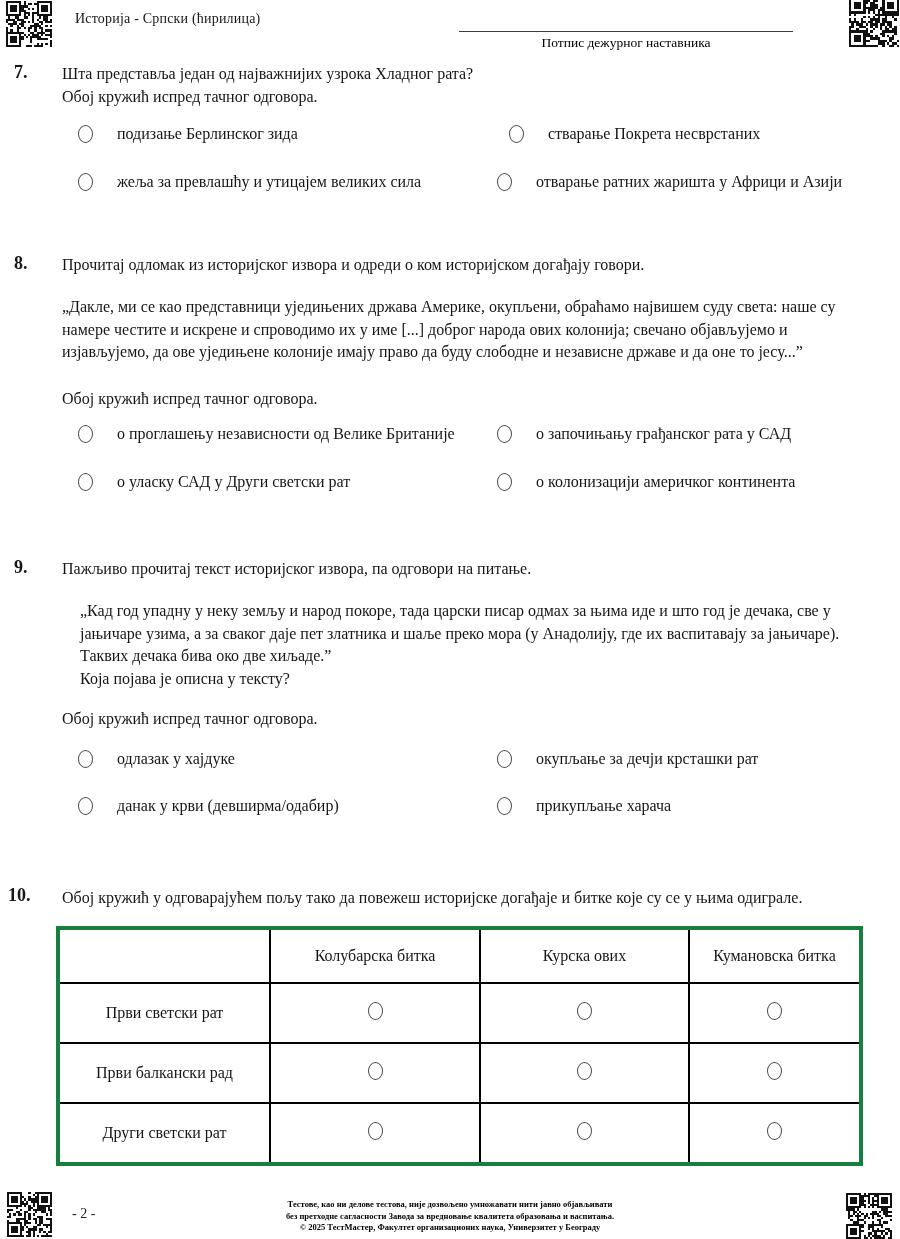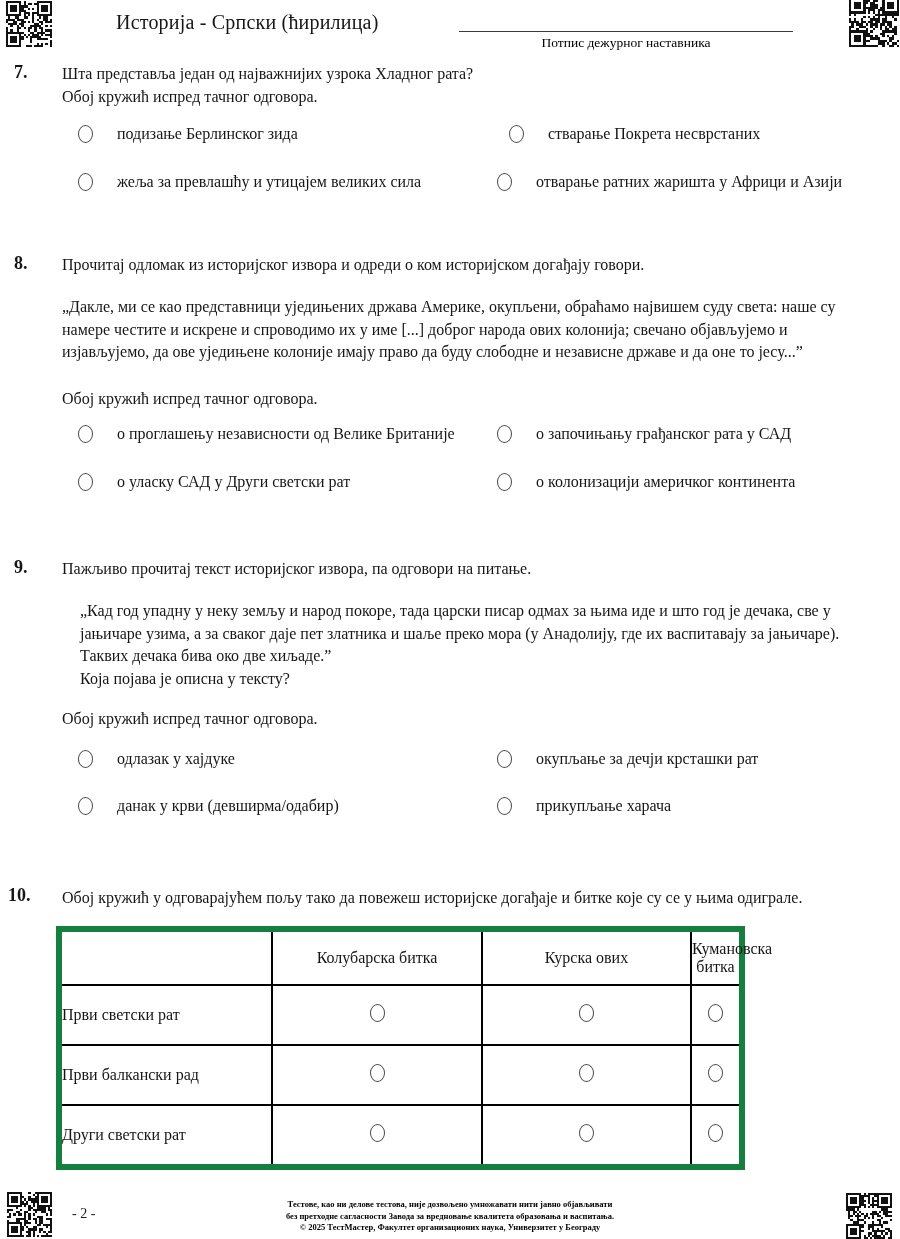--- a/index.html
+++ b/index.html
@@ -3,39 +3,39 @@
 <meta charset="utf-8">
 <style>
   html,body{margin:0;padding:0;background:#fff;}
   .page{
     position:relative;width:900px;height:1239px;background:#ffffff;
     font-family:"Liberation Serif","DejaVu Serif",serif;color:#161616;
     overflow:hidden;
   }
   .abs{position:absolute;}
   .qr{display:block;}
-  .title{font-size:20px;letter-spacing:.2px;margin-left:41px;}
+  .title{font-size:14px;letter-spacing:.2px;}
   .sig-line{border-top:1.4px solid #3c3c3c;height:0;}
   .sig-label{text-align:center;font-size:13.5px;color:#000000;}
   .qnum{font-weight:bold;font-size:18px;}
   .qtext{font-size:16px;line-height:22.5px;}
   .quote{font-size:16px;line-height:22.5px;}
   .instr{font-size:16px;}
   .opt{position:absolute;display:flex;align-items:center;gap:24px;font-size:16px;padding-left:8px;}
   .radio{
     display:inline-block;width:15px;height:18px;flex:0 0 15px;
     border:1.4px solid #4a4a4a;border-radius:50%;background:#fff;box-sizing:border-box;
   }
   table.match{
-    border-collapse:collapse;table-layout:fixed;width:689px;
-    border:6px solid #15803d;font-size:16px;
+    border-collapse:collapse;table-layout:fixed;width:807px;
+    border:4px solid #15803d;font-size:16px;
   }
   table.match td{border:2px solid #000;padding:0;}
   td.hcell{height:52px;text-align:center;vertical-align:middle;}
-  td.rlabel{height:58px;vertical-align:middle;padding-left:13px;}
+  td.rlabel{height:58px;vertical-align:middle;padding-left:13px;text-align:center;}
   td.ccell{height:58px;text-align:center;vertical-align:middle;}
   .pagenum{font-size:14px;color:#222;}
   .copyright{
     text-align:center;font-size:8.5px;font-weight:bold;line-height:11.5px;color:#000;
   }
 </style>
 </head>
 <body>
 
 <div class="page">

